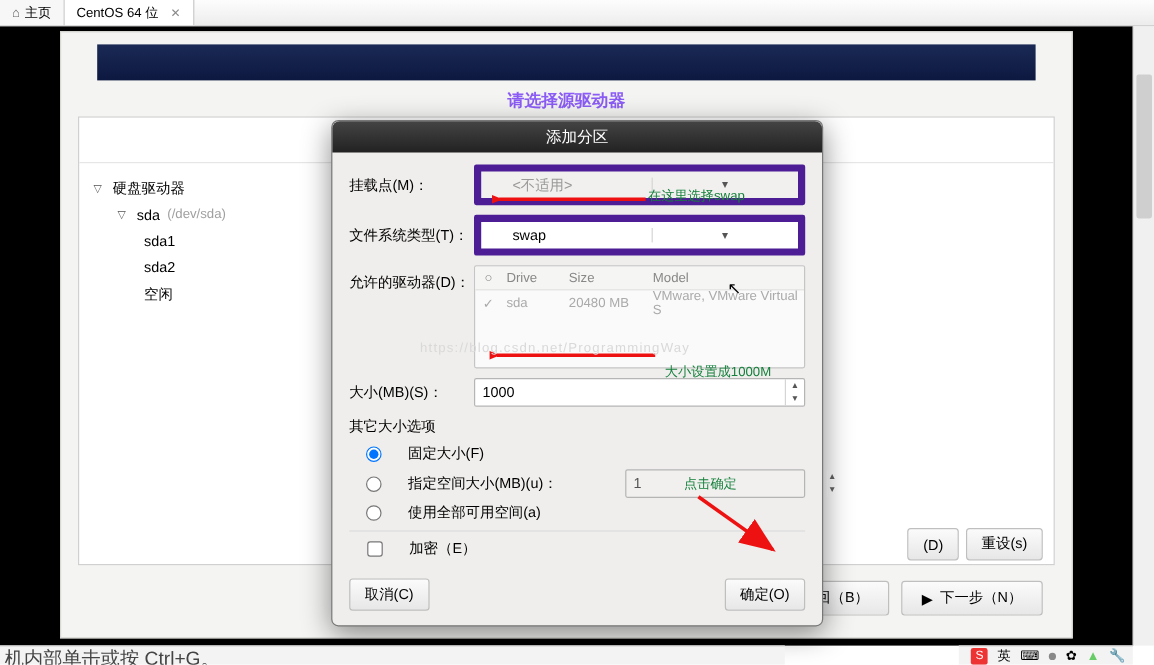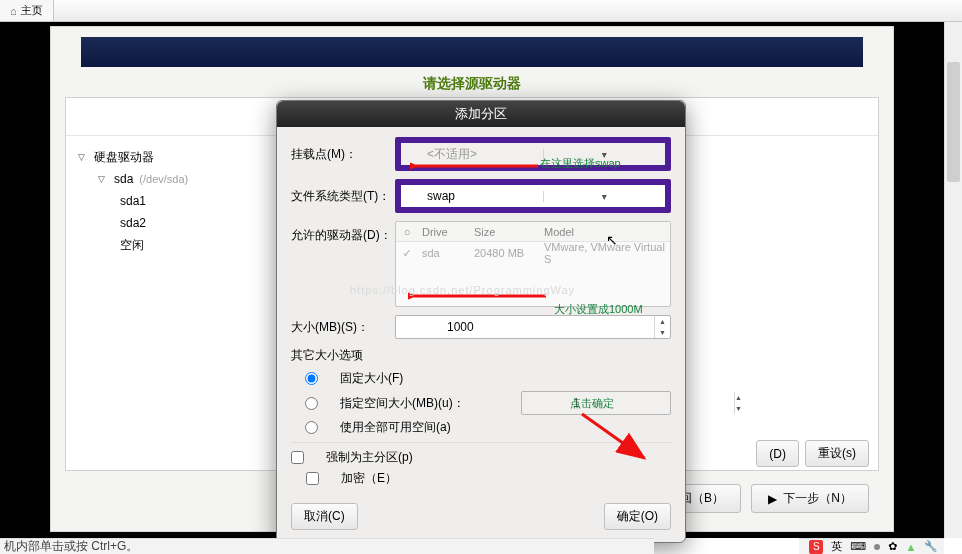--- a/index.html
+++ b/index.html
@@ -7,21 +7,21 @@
 
 .tabbar { height: 22px; background: linear-gradient(#fdfdfd,#ececec); border-bottom: 1px solid #c8c8c8; display: flex; align-items: stretch; }
 .tab { display: flex; align-items: center; padding: 0 10px; border-right: 1px solid #c8c8c8; background: #f7f7f7; font-size: 11px; cursor: pointer; gap: 4px; }
 .tab.active { background: #fff; }
 .tab .home-icon { font-size: 11px; color: #666; }
 .tab .close-x { margin-left: 6px; color: #888; font-size: 10px; }
 
 .viewport { position: absolute; top: 22px; left: 0; right: 18px; bottom: 16px; background: #000; }
 .installer { position: absolute; left: 50px; top: 4px; right: 50px; bottom: 6px; background: #f4f4f2; border: 1px solid #d7d7d4; }
 .installer-banner { margin: 10px 30px 8px; height: 30px; background: linear-gradient(#1a2a55,#0d1840); }
-.installer-title { text-align: center; font-weight: bold; font-size: 14px; color: #4d7c0f; margin-top: 4px; }
+.installer-title { text-align: center; font-weight: bold; font-size: 14px; color: #8b5cf6; margin-top: 4px; }
 
 .main-panel { position: absolute; left: 14px; right: 14px; top: 70px; bottom: 60px; background: #fff; border: 1px solid #d0d0d0; }
 .device-header { text-align: center; padding: 10px 0; border-bottom: 1px solid #e6e6e6; font-size: 12px; }
 .tree { padding: 10px 0 0 12px; line-height: 22px; font-size: 12px; }
 .tree-row { display: flex; align-items: center; gap: 6px; }
 .tree-caret { font-size: 9px; color: #555; width: 10px; }
 .tree-devpath { color: #a0a0a0; font-size: 11px; }
 .tree-child { padding-left: 42px; }
 
 .bottom-btns { position: absolute; right: 24px; bottom: 64px; display: flex; gap: 6px; }
@@ -42,52 +42,56 @@
 .combo .caret { width: 18px; text-align: center; color: #555; border-left: 1px solid #d5d5d5; font-size: 10px; }
 .drive-box { border: 1px solid #c5c5c5; background: #fafafa; height: 86px; border-radius: 2px; overflow: hidden; }
 .drive-head { display: flex; font-size: 11px; color: #888; border-bottom: 1px solid #e3e3e3; height: 20px; align-items: center; background: #f5f5f3; }
 .drive-head div { padding: 0 4px; }
 .drive-row { display: flex; font-size: 11px; color: #aaa; height: 22px; align-items: center; }
 .drive-row div { padding: 0 4px; }
 .col-ck { width: 22px; text-align: center; }
 .col-drive { width: 52px; }
 .col-size { width: 70px; }
 .col-model { flex: 1; }
-.spin { display: flex; border: 1px solid #b5b5b5; background: #fff; height: 24px; border-radius: 2px; padding-left: 45px; }
+.spin { display: flex; border: 1px solid #b5b5b5; background: #fff; height: 24px; border-radius: 2px; }
 .spin.disabled { background: #f1f0ee; color: #999; }
 .spin input { flex: 1; border: none; padding: 0 6px; font-size: 12px; outline: none; background: transparent; font-family: inherit; }
 .spin .spinbtns { width: 16px; display: flex; flex-direction: column; border-left: 1px solid #d5d5d5; }
 .spin .spinbtns span { flex: 1; font-size: 7px; display: flex; align-items: center; justify-content: center; color: #555; cursor: pointer; }
 .group-title { font-size: 12px; margin: 4px 0 6px; }
 .radio-row, .check-row { display: flex; align-items: center; gap: 22px; font-size: 12px; margin: 4px 0 4px 14px; }
 .radio-row input, .check-row input { margin: 0; }
 .dlg-sep { border-top: 1px solid #ddd; margin: 6px 0; }
 .dlg-foot { display: flex; justify-content: space-between; gap: 8px; padding: 8px 14px 12px; }
 
 .annotation { position: absolute; color: #15803d; font-size: 11px; pointer-events: none; text-align: center; }
 .arrow-svg { position: absolute; pointer-events: none; }
 
-.status-strip { position: absolute; left: 0; bottom: 0; height: 16px; background: #f3f3f3; border-top: 1px solid #ddd; width: 68%; display: flex; align-items: center; font-size: 12px; color: #444; padding-left: 4px; }
+.status-strip { position: absolute; left: 0; bottom: 0; height: 16px; background: #f3f3f3; border-top: 1px solid #ddd; width: 68%; display: flex; align-items: flex-start; font-size: 16px; color: #444; padding-left: 4px; }
 .tray { position: absolute; right: 18px; bottom: 0; height: 16px; display: flex; align-items: center; gap: 8px; font-size: 11px; background: #f3f3f3; border-top: 1px solid #ddd; padding: 0 6px 0 10px; }
 .tray .s-icon { width: 14px; height: 14px; background: #e33; color: #fff; font-size: 10px; text-align: center; line-height: 14px; border-radius: 2px; }
 .tray .dot { width: 6px; height: 6px; border-radius: 50%; background: #888; }
 .tray .up { color: #6c6; }
 .vscroll { position: absolute; right: 0; top: 22px; bottom: 16px; width: 18px; background: #f0f0f0; border-left: 1px solid #ddd; }
 .vscroll .thumb { position: absolute; left: 2px; right: 2px; top: 40px; height: 120px; background: #cfcfcf; border-radius: 2px; }
 .cursor-ptr { position: absolute; font-size: 14px; color: #000; pointer-events: none; }
 .watermark-txt { position: absolute; color: #d9d9d9; font-size: 11px; letter-spacing: 1px; pointer-events: none; }
 </style>
 </head>
 <body>
 
 <div class="tabbar">
   <div class="tab">
     <span class="home-icon">⌂</span>
     <span>主页</span>
   </div>
+  <div class="tab active">
+    <span>CentOS 64 位</span>
+    <span class="close-x">✕</span>
+  </div>
 </div>
 
 <div class="viewport">
   <div class="installer">
     <div class="installer-banner"></div>
     <div class="installer-title">请选择源驱动器</div>
 
     <div class="main-panel">
       <div class="device-header">设备</div>
       <div class="tree">
@@ -193,24 +197,20 @@
           </div>
       </div>
     </label>
     <label class="radio-row">
       <input type="radio" name="sz" style="">
       <span>使用全部可用空间(a)</span>
     </label>
 
     <div class="dlg-sep"></div>
 
-    <label class="check-row" style="margin-left:0">
-      <input type="checkbox" style="">
-      <span>强制为主分区(p)</span>
-    </label>
     <label class="check-row" style="margin-left:15px">
       <input type="checkbox" style="">
       <span>加密（E）</span>
     </label>
   </div>
   <div class="dlg-foot">
     <button class="btn">取消(C)</button>
     <button class="btn">确定(O)</button>
   </div>
 </div>

